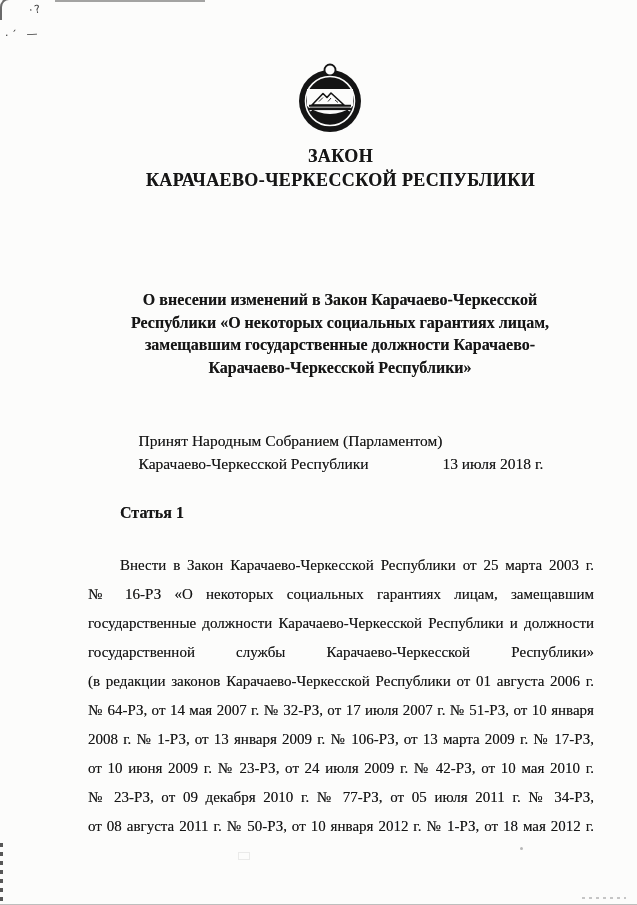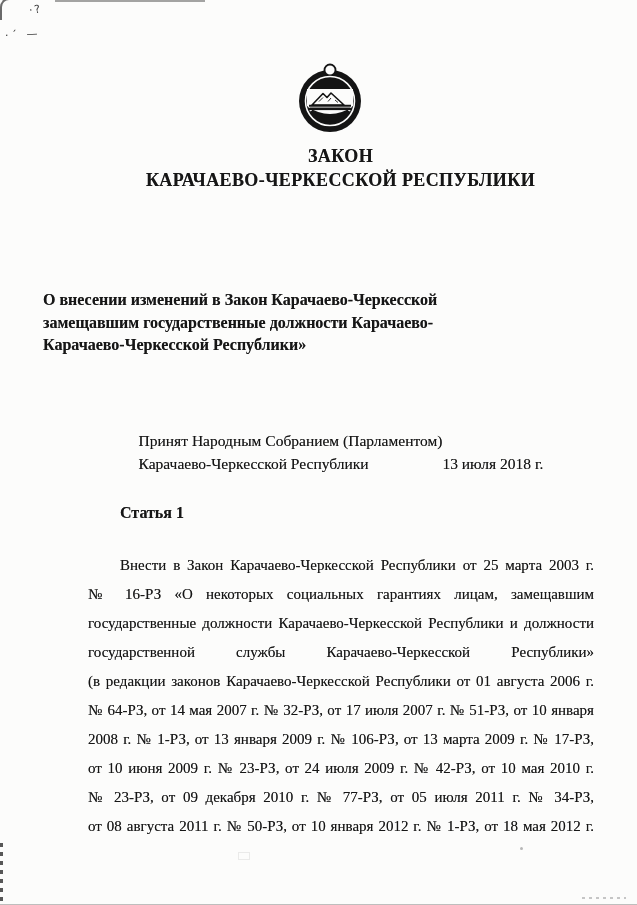--- a/index.html
+++ b/index.html
@@ -59,21 +59,21 @@
   
   .doc-title {
     position: absolute; left: 22px; top: 144px; width: 637px;
     text-align: center; font-weight: bold; font-size: 18px; line-height: 24px;
     letter-spacing: .4px;
   }
 
   
   .subject {
     position: absolute; left: 43px; top: 289px; width: 594px;
-    font-weight: bold; font-size: 16px; line-height: 22.5px;
+    text-align: center; font-weight: bold; font-size: 16px; line-height: 22.5px;
   }
 
   
   .adoption {
     position: absolute; left: 88px; top: 429px; width: 506px;
     display: flex; justify-content: center; align-items: flex-end;
     font-size: 15.5px; line-height: 23px;
   }
 
   
@@ -116,20 +116,21 @@
     </svg>
   </div>
 
   <div class="doc-title scan-text">
     <div>ЗАКОН</div>
     <div>КАРАЧАЕВО-ЧЕРКЕССКОЙ РЕСПУБЛИКИ</div>
   </div>
 
   <div class="subject scan-text">
     <div>О внесении изменений в Закон Карачаево-Черкесской</div>
+    <div>Республики «О некоторых социальных гарантиях лицам,</div>
     <div>замещавшим государственные должности Карачаево-</div>
     <div>Карачаево-Черкесской Республики»</div>
   </div>
 
   <div class="adoption scan-text">
     <div>
       <div>Принят Народным Собранием (Парламентом)</div>
       <div>Карачаево-Черкесской Республики</div>
     </div>
     <div>13 июля 2018 г.</div>

